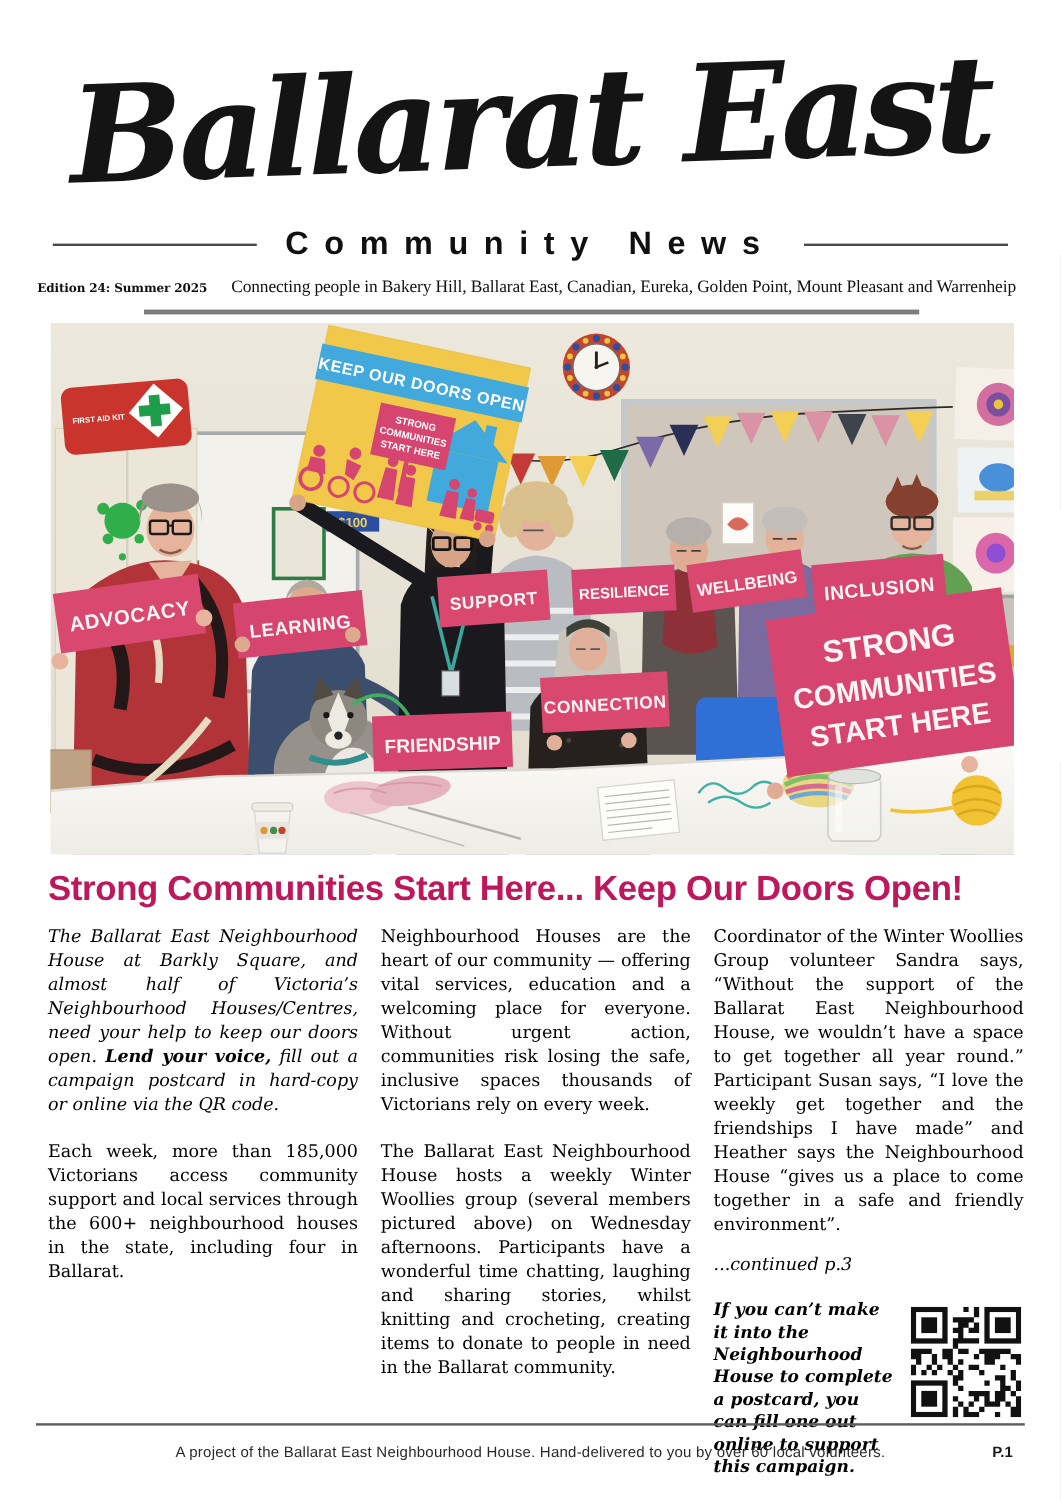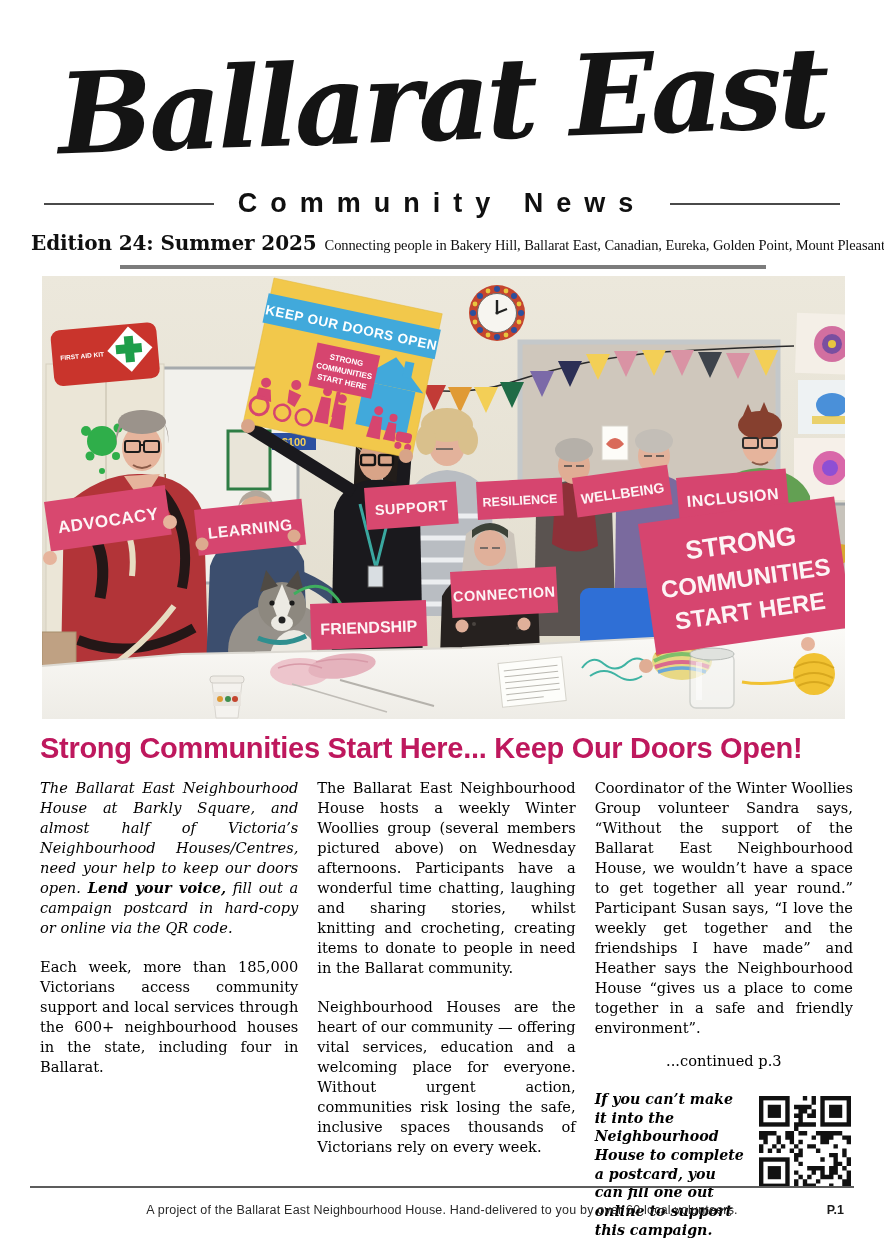--- a/index.html
+++ b/index.html
@@ -15,42 +15,42 @@
   }
   .subtitle-row { display:flex; align-items:center; justify-content:center; gap:24px; margin-top:4px; }
   .subtitle-rule { width:170px; height:2px; background:#4a4a4a; }
   .masthead-subtitle {
     font-size:27px; font-weight:600; letter-spacing:13px; color:#101010; white-space:nowrap;
   }
   .edition-row {
     margin:12px 30px 0 31px; white-space:nowrap; color:#101010;
     font-family:"Liberation Serif", serif; font-size:14.5px; letter-spacing:-0.1px;
   }
-  .edition-label { font-family:"DejaVu Serif", serif; font-weight:bold; font-size:20px; margin-right:8px; }
+  .edition-label { font-family:"DejaVu Serif", serif; font-weight:bold; font-size:10px; margin-right:20px; }
   .divider-rule { margin:10px 0 0 120px; width:646px; height:4px; background:#7c7c7c; }
 
   
   .photo-wrap { margin:7px 0 0 42px; width:803px; height:443px; overflow:hidden; }
   .photo-wrap svg { display:block; }
   .sg { font-family:"Liberation Sans", sans-serif; font-weight:bold; fill:#fdf4f5; }
 
   
   .headline {
     margin:13px 38px 0 40px; font-size:29px; font-weight:bold; letter-spacing:-0.3px;
     color:#be185d; white-space:nowrap;
   }
   .columns {
     margin:13px 31px 0 40px; display:grid; grid-template-columns:1fr 1fr 1fr; gap:19px;
     font-family:"DejaVu Serif", serif; font-size:14.6px; line-height:1.37; color:#000000;
     text-align:justify;
   }
   .columns p { margin-bottom:19px; }
   .italic { font-style:italic; }
   .bold-italic { font-style:italic; font-weight:bold; }
-  .continued { text-align:center; margin-top:-6px; }
+  .continued { text-align:left; font-style:italic; margin-top:-6px; }
   .qr-row { display:flex; gap:12px; margin-top:16px; align-items:flex-start; }
   .qr-note { width:152px; font-weight:bold; font-style:italic; font-size:14.2px; line-height:1.32; text-align:left; }
   .qr-box { width:92px; height:92px; background:#ffffff; flex:0 0 auto; margin-top:6px; }
   .qr-box svg { display:block; }
 
   
   .footer { position:absolute; top:1186px; left:30px; right:30px; border-top:2px solid #5c5c5c; }
   .footer-credit {
     margin-top:15px; text-align:center; font-size:12.5px; color:#2a2a2a; letter-spacing:0.2px;
   }
@@ -460,22 +460,22 @@
   </div>
 
   <h1 class="headline">Strong Communities Start Here... Keep Our Doors Open!</h1>
 
   <div class="columns">
     <div class="col">
       <p class="italic"><span>The Ballarat East Neighbourhood House at Barkly Square, and almost half of Victoria’s Neighbourhood Houses/Centres, need your help to keep our doors open. </span><span class="bold-italic">Lend your voice,</span><span> fill out a campaign postcard in hard-copy or online via the QR code.</span></p>
       <p>Each week, more than 185,000 Victorians access community support and local services through the 600+ neighbourhood houses in the state, including four in Ballarat.</p>
     </div>
     <div class="col">
+      <p>Neighbourhood Houses are the heart of our community — offering vital services, education and a welcoming place for everyone. Without urgent action, communities risk losing the safe, inclusive spaces thousands of Victorians rely on every week.</p>
       <p>The Ballarat East Neighbourhood House hosts a weekly Winter Woollies group (several members pictured above) on Wednesday afternoons. Participants have a wonderful time chatting, laughing and sharing stories, whilst knitting and crocheting, creating items to donate to people in need in the Ballarat community.</p>
-      <p>Neighbourhood Houses are the heart of our community — offering vital services, education and a welcoming place for everyone. Without urgent action, communities risk losing the safe, inclusive spaces thousands of Victorians rely on every week.</p>
     </div>
     <div class="col">
       <p>Coordinator of the Winter Woollies Group volunteer Sandra says, “Without the support of the Ballarat East Neighbourhood House, we wouldn’t have a space to get together all year round.” Participant Susan says, “I love the weekly get together and the friendships I have made” and Heather says the Neighbourhood House “gives us a place to come together in a safe and friendly environment”.</p>
       <p class="continued">...continued p.3</p>
       <div class="qr-row">
         <div class="qr-note">If you can’t make it into the Neighbourhood House to complete a postcard, you can fill one out online to support this campaign.</div>
         <div class="qr-box">
           <svg viewBox="0 0 126 126" width="92" height="92">
             <rect width="126" height="126" fill="#ffffff"></rect>
             <path id="qr-mods" fill="#111111" d="M60 0h6v6h-6zM72 0h6v6h-6zM72 6h6v6h-6zM48 12h6v6h-6zM54 12h6v6h-6zM60 12h6v6h-6zM66 12h6v6h-6zM54 18h6v6h-6zM60 18h6v6h-6zM72 18h6v6h-6zM48 24h6v6h-6zM54 24h6v6h-6zM66 24h6v6h-6zM72 24h6v6h-6zM54 30h6v6h-6zM48 36h6v6h-6zM54 36h6v6h-6zM60 36h6v6h-6zM66 36h6v6h-6zM72 36h6v6h-6zM48 42h6v6h-6zM0 48h6v6h-6zM6 48h6v6h-6zM12 48h6v6h-6zM18 48h6v6h-6zM36 48h6v6h-6zM42 48h6v6h-6zM54 48h6v6h-6zM60 48h6v6h-6zM78 48h6v6h-6zM84 48h6v6h-6zM90 48h6v6h-6zM96 48h6v6h-6zM102 48h6v6h-6zM108 48h6v6h-6zM0 54h6v6h-6zM6 54h6v6h-6zM24 54h6v6h-6zM36 54h6v6h-6zM42 54h6v6h-6zM72 54h6v6h-6zM84 54h6v6h-6zM90 54h6v6h-6zM96 54h6v6h-6zM114 54h6v6h-6zM120 54h6v6h-6zM6 60h6v6h-6zM24 60h6v6h-6zM42 60h6v6h-6zM54 60h6v6h-6zM84 60h6v6h-6zM90 60h6v6h-6zM120 60h6v6h-6zM0 66h6v6h-6zM18 66h6v6h-6zM30 66h6v6h-6zM48 66h6v6h-6zM66 66h6v6h-6zM72 66h6v6h-6zM102 66h6v6h-6zM0 72h6v6h-6zM12 72h6v6h-6zM24 72h6v6h-6zM42 72h6v6h-6zM54 72h6v6h-6zM78 72h6v6h-6zM114 72h6v6h-6zM48 78h6v6h-6zM54 78h6v6h-6zM96 78h6v6h-6zM102 78h6v6h-6zM114 78h6v6h-6zM48 84h6v6h-6zM84 84h6v6h-6zM102 84h6v6h-6zM120 84h6v6h-6zM54 90h6v6h-6zM102 90h6v6h-6zM108 90h6v6h-6zM120 90h6v6h-6zM66 96h6v6h-6zM72 96h6v6h-6zM78 96h6v6h-6zM84 96h6v6h-6zM96 96h6v6h-6zM102 96h6v6h-6zM114 96h6v6h-6zM48 102h6v6h-6zM72 102h6v6h-6zM84 102h6v6h-6zM96 102h6v6h-6zM102 102h6v6h-6zM120 102h6v6h-6zM54 108h6v6h-6zM66 108h6v6h-6zM84 108h6v6h-6zM90 108h6v6h-6zM96 108h6v6h-6zM108 108h6v6h-6zM120 108h6v6h-6zM48 114h6v6h-6zM60 114h6v6h-6zM78 114h6v6h-6zM114 114h6v6h-6zM120 114h6v6h-6zM48 120h6v6h-6zM60 120h6v6h-6zM66 120h6v6h-6zM72 120h6v6h-6zM96 120h6v6h-6zM114 120h6v6h-6zM120 120h6v6h-6z"></path>

